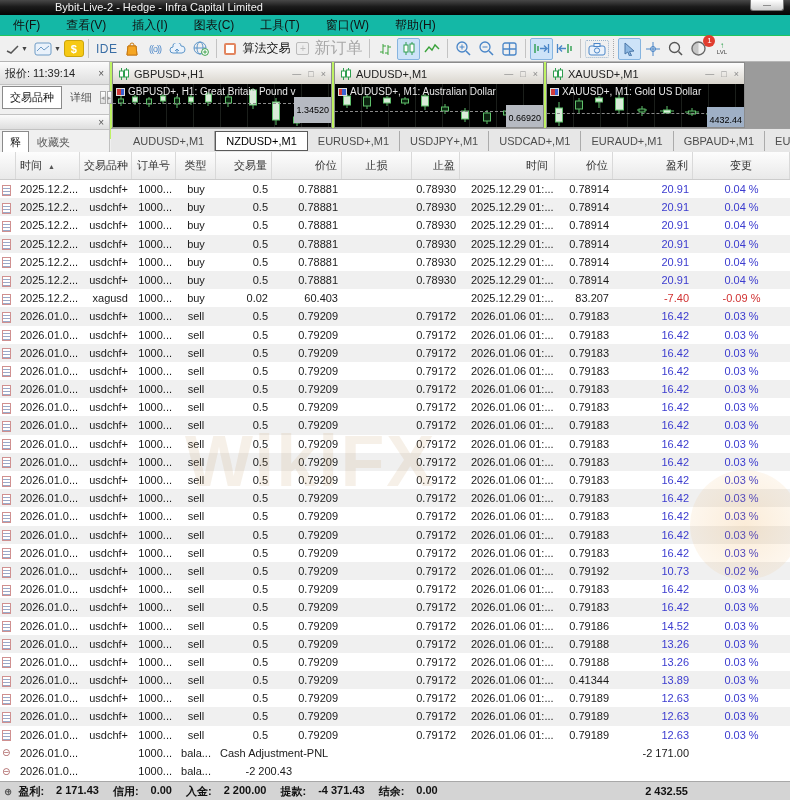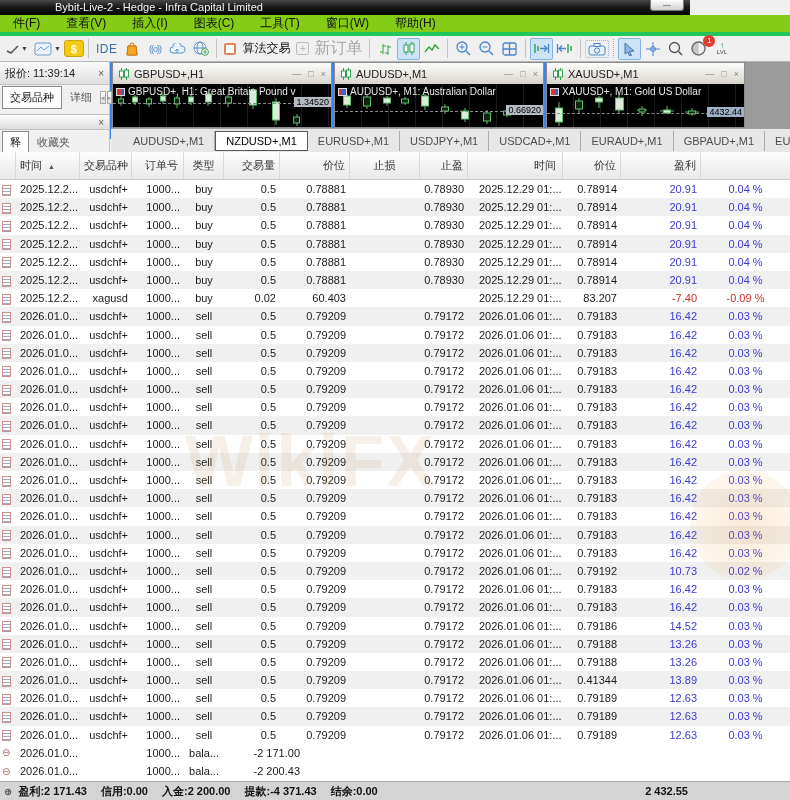--- a/index.html
+++ b/index.html
@@ -1,29 +1,29 @@
 <!DOCTYPE html>
 <html><head>
 <meta charset="utf-8">
 <style>
   * { box-sizing: border-box; margin: 0; padding: 0; }
   html,body { width:790px; height:800px; overflow:hidden; }
   body { position:relative; font-family:"Liberation Sans","DejaVu Sans",sans-serif; background:#f0f0f0; font-size:11px; color:#1a1a1a; }
 
   
-  .titlebar { position:absolute; left:0; top:0; width:690px; height:15px;
+  .titlebar { position:absolute; left:0; top:0; width:790px; height:15px;
     background:linear-gradient(#484848,#1b1b1b 45%,#050505); color:#f2f2f2;
     font-size:11px; line-height:14px; padding-left:55px; white-space:nowrap; }
   .win-min { position:absolute; right:6px; top:0; width:34px; height:11px;
     background:linear-gradient(#ffffff,#cfcfcf); border:1px solid #777; border-top:none;
     border-radius:0 0 3px 3px; color:#333; font-size:8px; line-height:9px; text-align:center; }
 
   
   .menubar { position:absolute; left:0; top:15px; width:790px; height:21px;
-    background:#84cc16; border-bottom:4px solid #22c55e; display:flex; align-items:center; }
+    background:#14b8a6; border-bottom:1px solid #22c55e; display:flex; align-items:center; }
   .menu-item { padding:2px 13px; font-size:12px; color:#111; }
 
   
   .toolbar { position:absolute; left:0; top:36px; width:790px; height:26px;
     background:#f0f0f0; border-bottom:1px solid #b5b5b5; display:flex; align-items:center; padding:0 3px; }
   .tbtn { height:22px; min-width:23px; display:flex; align-items:center; justify-content:center;
     gap:2px; border:1px solid transparent; border-radius:2px; padding:0 2px; }
   .tbtn.active { background:#cde3f8; border-color:#86b4df; }
   .tbtn.disabled { color:#aaa; }
   .sep { width:1px; height:19px; background:#c3c3c3; margin:0 4px; flex:none; }
@@ -40,21 +40,21 @@
   .camera-box { border:1px dotted #9ab4cc; border-radius:2px; padding:1px 2px; display:flex; }
   .badge { position:absolute; top:-4px; right:-6px; background:#e03c2e; color:#fff; border-radius:50%;
     width:12px; height:12px; font-size:8px; line-height:12px; text-align:center; }
   .notif-wrap { position:relative; }
   .lvl { flex-direction:column; gap:0; line-height:6px; }
   .lvl-arrow { color:#2fa04c; font-size:8px; }
   .lvl-label { font-size:6px; color:#444; }
   .sig-text { color:#4a86c8; font-size:9px; letter-spacing:-1px; }
 
   
-  .mdi { position:absolute; left:0; top:62px; width:790px; height:77px; background:#3b82f6; }
+  .mdi { position:absolute; left:0; top:62px; width:790px; height:77px; background:#bef264; }
   .mdi-bg { position:absolute; left:745px; top:0; width:45px; height:66px; background:#9b9b9b; }
 
   
   .left-dock { position:absolute; left:0; top:0; width:110px; height:90px; background:#f0f0f0; border-right:1px solid #c0c0c0; }
   .dock-header { height:23px; background:linear-gradient(#fbfbfb,#dedede); border-bottom:1px solid #c2c2c2;
     display:flex; align-items:center; padding:0 5px; color:#222; }
   .dock-header.small { height:16px; margin-top:4px; border-top:1px solid #c2c2c2; }
   .dock-close { margin-left:auto; color:#555; font-size:10px; }
   .dock-tabs { display:flex; align-items:center; height:25px; padding:1px 2px; gap:1px; }
   .dock-tab { padding:3px 7px; color:#555; white-space:nowrap; }
@@ -69,40 +69,40 @@
   .chart3 { left:546px; width:199px; }
   .chart-title { height:21px; background:linear-gradient(#fdfdfd,#d9d5cd); display:flex; align-items:center;
     gap:4px; padding:0 5px; color:#222; flex:none; }
   .chart-title .wbtns { margin-left:auto; display:flex; gap:7px; color:#8a8a8a; font-size:9px; }
   .chart-body { position:relative; flex:1; background:#000; overflow:hidden;
     background-image:repeating-linear-gradient(90deg, transparent 0 26px, rgba(150,170,150,.18) 26px 27px); }
   .chart-info { position:absolute; top:2px; left:3px; display:flex; align-items:center; gap:3px;
     color:#e6e6e6; font-size:10px; white-space:nowrap; z-index:2; }
   .chart-info-icon { width:9px; height:8px; background:linear-gradient(90deg,#d23b3b 0 50%,#3b62d2 50% 100%);
     border:1px solid #ddd; flex:none; }
-  .price-tag { position:absolute; right:0; background:#b6bac2; color:#000; font-size:9px; padding:0 2px; z-index:2; }
+  .price-tag { position:absolute; right:0; background:#b6bac2; color:#000; font-size:9px; padding:8px 2px; z-index:2; }
   .dash-line { position:absolute; left:0; right:0; border-top:1px dashed #8a8a8a; z-index:1; }
 
   
   .symbol-tabs { position:absolute; left:111px; top:66px; width:679px; height:24px; background:#e7e7e7;
     border-top:1px solid #9d9d9d; display:flex; align-items:center; padding-left:12px; }
   .stab { padding:4px 10px; color:#4d4d4d; white-space:nowrap; }
   .stab:not(.active) { border-right:1px solid #ababab; }
   .stab.active { background:#fff; border:1px solid #5a5a5a; color:#000; padding:3px 10px; }
 
   
   .thead { position:absolute; left:0; top:152px; width:790px; height:28px;
     background:linear-gradient(#fdfdfd,#e9e9e9); border-bottom:1px solid #cccccc;
     display:flex; align-items:stretch; line-height:27px; color:#333; }
   .thead .cell { border-right:1px solid #d9d9d9; }
   .cell { padding:0 4px; overflow:hidden; white-space:nowrap; flex:none; }
   .w-ico { width:16px; padding:0 2px; }
   .w-t1  { width:64px; text-align:left; }
   .w-sym { width:52px; text-align:right; }
-  .w-ord { width:44px; text-align:right;margin-left:8px; }
+  .w-ord { width:44px; text-align:right; }
   .w-typ { width:40px; text-align:center; }
   .w-vol { width:56px; text-align:right; }
   .w-pr  { width:70px; text-align:right; }
   .w-sl  { width:70px; text-align:center; }
   .w-tp  { width:48px; text-align:right; }
   .w-t2  { width:95px; text-align:center; padding-left:11px; }
   .w-pr2 { width:58px; text-align:right; }
   .w-pf  { width:80px; text-align:right; }
   .w-ch  { flex:1 1 auto; text-align:center; }
   .h-sl  { text-align:center; }
@@ -116,21 +116,21 @@
   .deal-icon { display:inline-block; width:9px; height:11px; border:1px solid #d09090; background:#fff;
     vertical-align:middle; background-image:repeating-linear-gradient(#fff 0 2px,#9aa9c8 2px 3px); }
   .bal-icon { color:#b06a6a; font-size:10px; }
   .pos { color:#3b3bcf; }
   .neg { color:#d03030; }
   .bal-comment { width:397px; text-align:left; }
 
   .tfoot { position:absolute; left:0; top:781px; width:790px; height:19px; background:#d4d4d4;
     border-top:1px solid #a8a8a8; display:flex; align-items:center; gap:4px; padding:0 4px;
     font-weight:bold; color:#111; }
-  .tfoot .seg { display:flex; gap:0; margin-right:10px;align-items:center; }
+  .tfoot .seg { display:flex; gap:12px; margin-right:10px; }
   .tfoot-total { position:absolute; right:102px; font-weight:bold; }
   .foot-icon { color:#555; font-size:10px; margin-right:2px; }
 
   
   .watermark { position:absolute; left:185px; top:420px; font-size:72px; font-weight:bold;
     color:rgba(190,150,90,0.14); z-index:5; pointer-events:none; letter-spacing:2px; }
   .watermark2 { position:absolute; left:690px; top:470px; width:110px; height:110px; border-radius:50%;
     background:radial-gradient(circle, rgba(235,160,60,0.20), rgba(235,160,60,0.04)); z-index:5; pointer-events:none; }
   svg { display:block; }
 </style>
@@ -527,20 +527,21 @@
   <span class="cell w-sym" style="text-align:center">交易品种</span>
   <span class="cell w-ord" style="text-align:center">订单号</span>
   <span class="cell w-typ">类型</span>
   <span class="cell w-vol">交易量</span>
   <span class="cell w-pr">价位</span>
   <span class="cell w-sl h-sl">止损</span>
   <span class="cell w-tp">止盈</span>
   <span class="cell w-t2 h-t2">时间</span>
   <span class="cell w-pr2">价位</span>
   <span class="cell w-pf">盈利</span>
+  <span class="cell w-ch">变更</span>
 </div>
 
 <div class="tbody">
     <div class="trow deal">
     <span class="cell w-ico"><span class="deal-icon"></span></span>
     <span class="cell w-t1">2025.12.2...</span>
     <span class="cell w-sym">usdchf+</span>
     <span class="cell w-ord">1000...</span>
     <span class="cell w-typ">buy</span>
     <span class="cell w-vol">0.5</span>
@@ -1001,20 +1002,21 @@
     <span class="cell w-pr2">0.79189</span>
     <span class="cell w-pf pos">12.63</span>
     <span class="cell w-ch pos">0.03 %</span>
   </div>
     <div class="trow balance">
     <span class="cell w-ico"><span class="bal-icon">⊖</span></span>
     <span class="cell w-t1">2026.01.0...</span>
     <span class="cell w-sym"></span>
     <span class="cell w-ord">1000...</span>
     <span class="cell w-typ">bala...</span>
+    <span class="cell bal-comment">Cash Adjustment-PNL</span>
     <span class="cell w-pf">-2 171.00</span>
     <span class="cell w-ch"></span>
   </div>
     <div class="trow balance">
     <span class="cell w-ico"><span class="bal-icon">⊖</span></span>
     <span class="cell w-t1">2026.01.0...</span>
     <span class="cell w-sym"></span>
     <span class="cell w-ord">1000...</span>
     <span class="cell w-typ">bala...</span>
     <span class="cell w-pf">-2 200.43</span>

